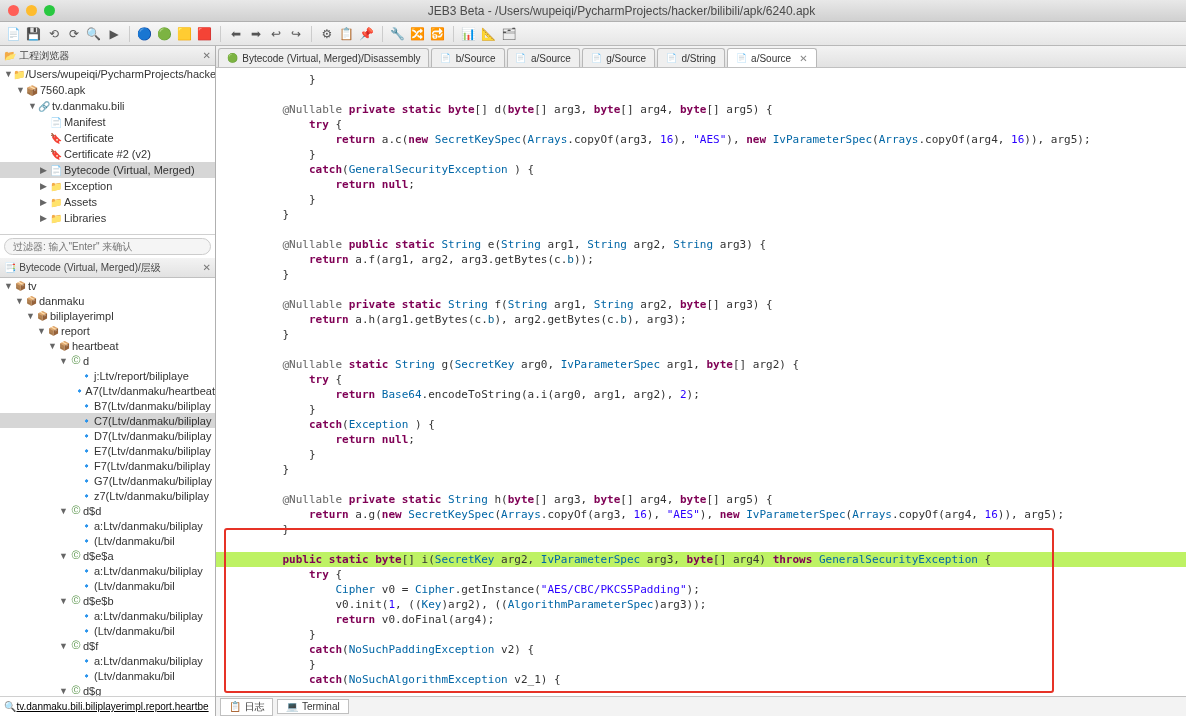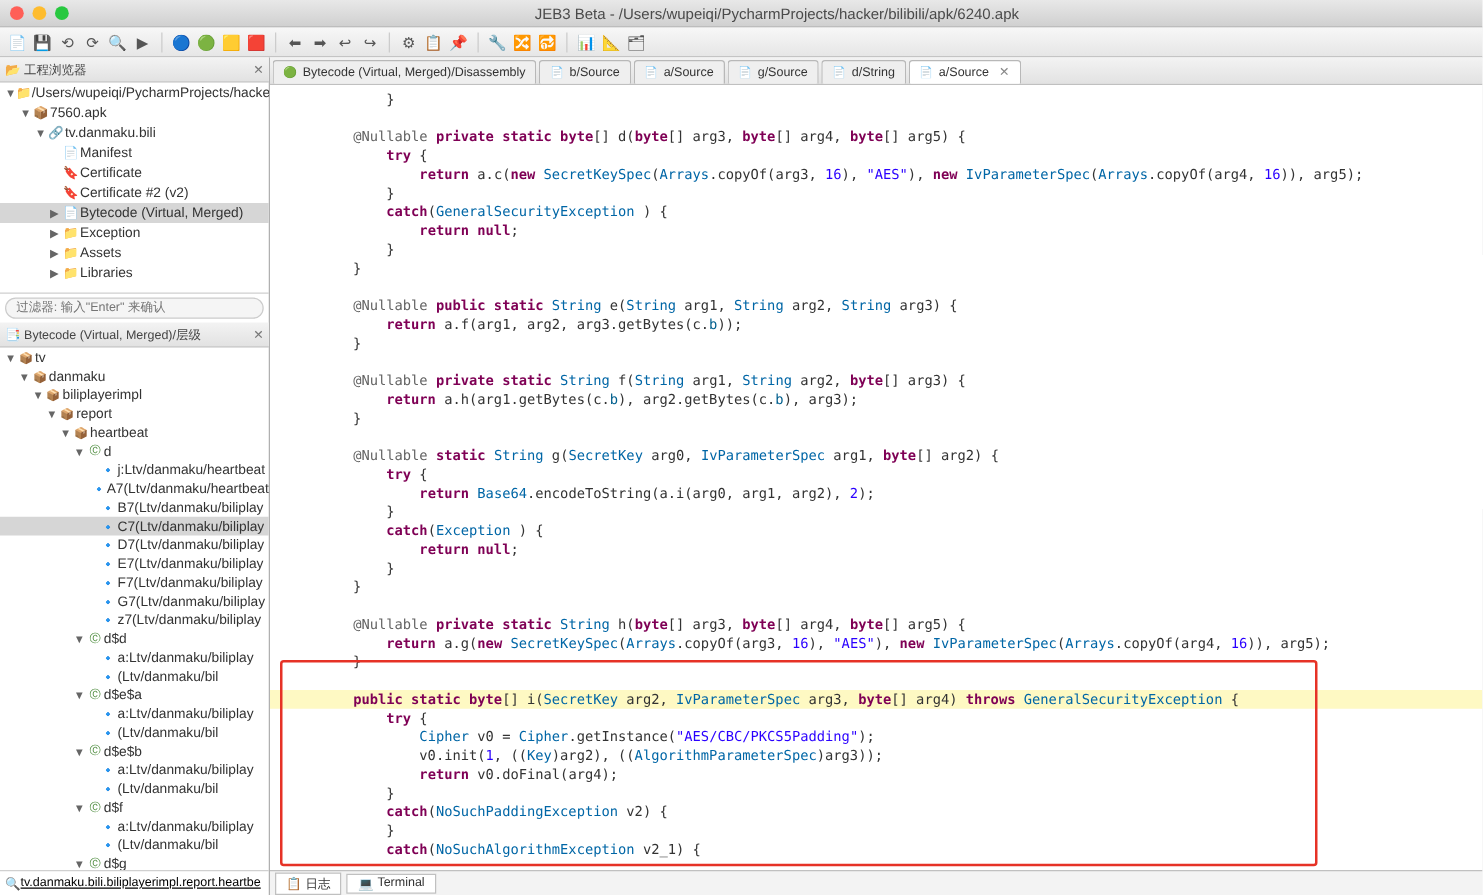--- a/index.html
+++ b/index.html
@@ -39,21 +39,21 @@
 .etab .tab-ico { font-size: 9px; }
 .code-area { flex: 1; overflow: auto; font-family: Menlo, Monaco, monospace; font-size: 11px; line-height: 15px; padding: 4px 0; position: relative; white-space: pre; }
 .code-line { padding-left: 40px; }
 .kwd { color: #7f0055; font-weight: bold; }
 .ann { color: #646464; font-weight: normal; }
 .str { color: #2a00ff; }
 .num { color: #2a00ff; }
 .type { color: #005f8e; }
 .cls { color: #0066a6; }
 .highlight-box { position: absolute; border: 2px solid #e63226; border-radius: 3px; pointer-events: none; }
-.line-hl { background: #fef9c3; }
+.line-hl { background: #bef264; }
 .bottom-tabs { height: 20px; border-top: 1px solid #c0c0c0; display: flex; align-items: center; font-size: 10px; }
 .btab { padding: 2px 10px; border: 1px solid #c0c0c0; border-top: none; background: #f3f3f3; cursor: pointer; }
 .btab.active { background: #fff; }
 .footer { height: 20px; border-top: 1px solid #c0c0c0; display: flex; align-items: center; font-size: 10px; padding: 0 4px; gap: 4px; background: #f3f3f3; }
 .footer .ftab { padding: 1px 8px; border: 1px solid #c0c0c0; background: #fff; cursor: pointer; display: flex; align-items: center; gap: 3px; }
 .ico-folder { color: #d9a441; }
 .ico-pkg { color: #b8860b; }
 .ico-method { color: #4a8a3a; }
 .ico-jar { color: #8a6d3b; }
 </style>
@@ -194,21 +194,21 @@
           <span>heartbeat</span>
         </div>
         <div class="hrow" style="padding-left: 59px;">
           <span class="arrow">▼</span>
           <span class="ico ico-method">Ⓒ</span>
           <span>d</span>
         </div>
         <div class="hrow" style="padding-left: 70px;">
           <span class="arrow"></span>
           <span class="ico ">🔹</span>
-          <span>j:Ltv/danmaku/heartbeat</span>
+          <span>j:Ltv/report/biliplaye</span>
         </div>
         <div class="hrow" style="padding-left: 70px;">
           <span class="arrow"></span>
           <span class="ico ">🔹</span>
           <span>A7(Ltv/danmaku/heartbeat</span>
         </div>
         <div class="hrow" style="padding-left: 70px;">
           <span class="arrow"></span>
           <span class="ico ">🔹</span>
           <span>B7(Ltv/danmaku/biliplay</span>

